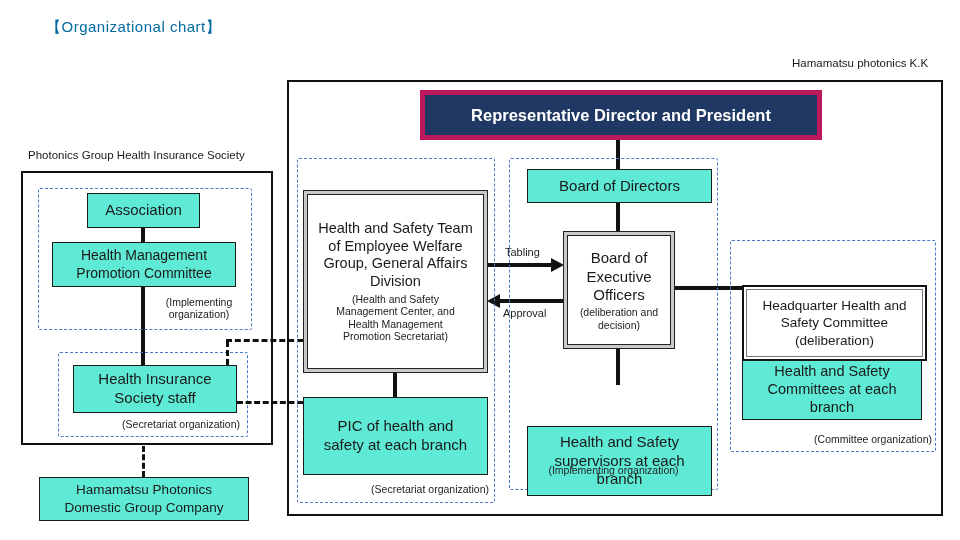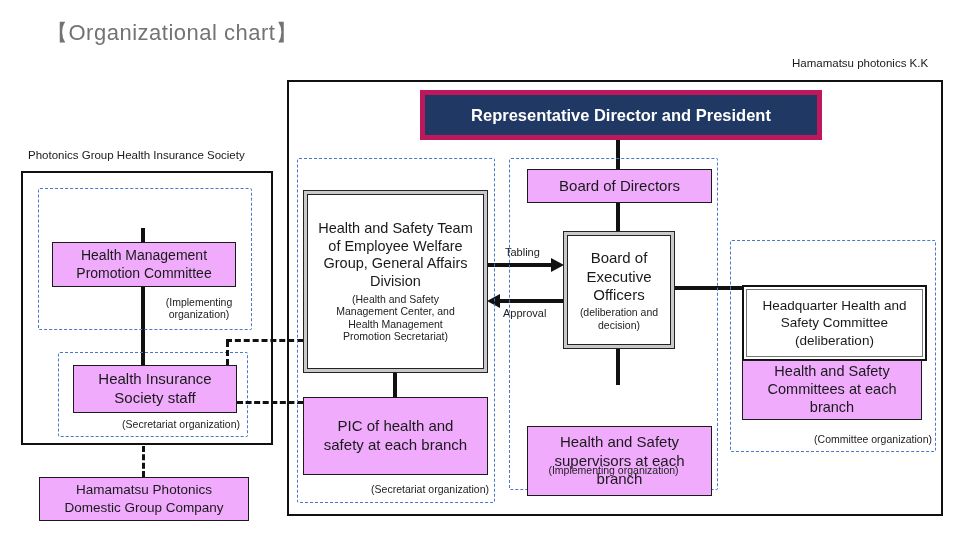--- a/index.html
+++ b/index.html
@@ -2,25 +2,25 @@
 <html><head>
 <meta charset="utf-8">
 <style>
   * { margin:0; padding:0; box-sizing:border-box; }
   html,body { background:#fff; }
   body { font-family:"Liberation Sans", sans-serif; color:#1a1a1a; }
   #canvas { position:relative; width:960px; height:540px; background:#ffffff; overflow:hidden; }
 
   .abs { position:absolute; }
 
-  .page-title { font-size:22px; letter-spacing:0.5px; color:#737373; white-space:nowrap; }
+  .page-title { font-size:15px; letter-spacing:0.5px; color:#0369a1; white-space:nowrap; }
   .small-label { font-size:11.5px; color:#1a1a1a; white-space:nowrap; }
 
   
-  .box { background:#f0abfc; border:1.5px solid #1b1b1b; display:flex; flex-direction:column;
+  .box { background:#5eead4; border:1.5px solid #1b1b1b; display:flex; flex-direction:column;
          align-items:center; justify-content:center; text-align:center; }
 
   
   .dbl { background:#c9c9c9; border:1.6px solid #222; padding:3px; display:flex; }
   .dbl-inner { background:#fff; border:1.6px solid #222; flex:1; display:flex; flex-direction:column;
                align-items:center; justify-content:center; text-align:center; }
 
   
   .hqb { background:#fff; border:2.5px solid #111; padding:2px; display:flex; }
   .hqb-inner { background:#fff; border:1px solid #777; flex:1; display:flex; flex-direction:column;
@@ -59,20 +59,23 @@
 
   <div class="abs small-label" style="left:28px; top:149px;">Photonics Group Health Insurance Society</div>
 
   <div class="abs" style="left:21px; top:171px; width:252px; height:274px; border:2px solid #111;"></div>
 
   <div class="abs vline" style="left:141px; top:228px; width:3.5px; height:16px;"></div>
   <div class="abs vline" style="left:141px; top:287px; width:3.5px; height:80px;"></div>
 
   <div class="abs blue-dash" style="left:38px; top:188px; width:214px; height:142px;"></div>
 
+  <div class="abs box t15" style="left:87px; top:193px; width:113px; height:35px;">
+    <span>Association</span>
+  </div>
 
   <div class="abs box t14" style="left:52px; top:242px; width:184px; height:45px;">
     <span style="width:150px;">Health Management Promotion Committee</span>
   </div>
 
   <div class="abs note" style="left:156px; top:296px; width:86px; text-align:center;">(Implementing organization)</div>
 
   <div class="abs blue-dash" style="left:58px; top:352px; width:190px; height:85px;"></div>
 
   <div class="abs box t15" style="left:73px; top:365px; width:164px; height:48px;">

